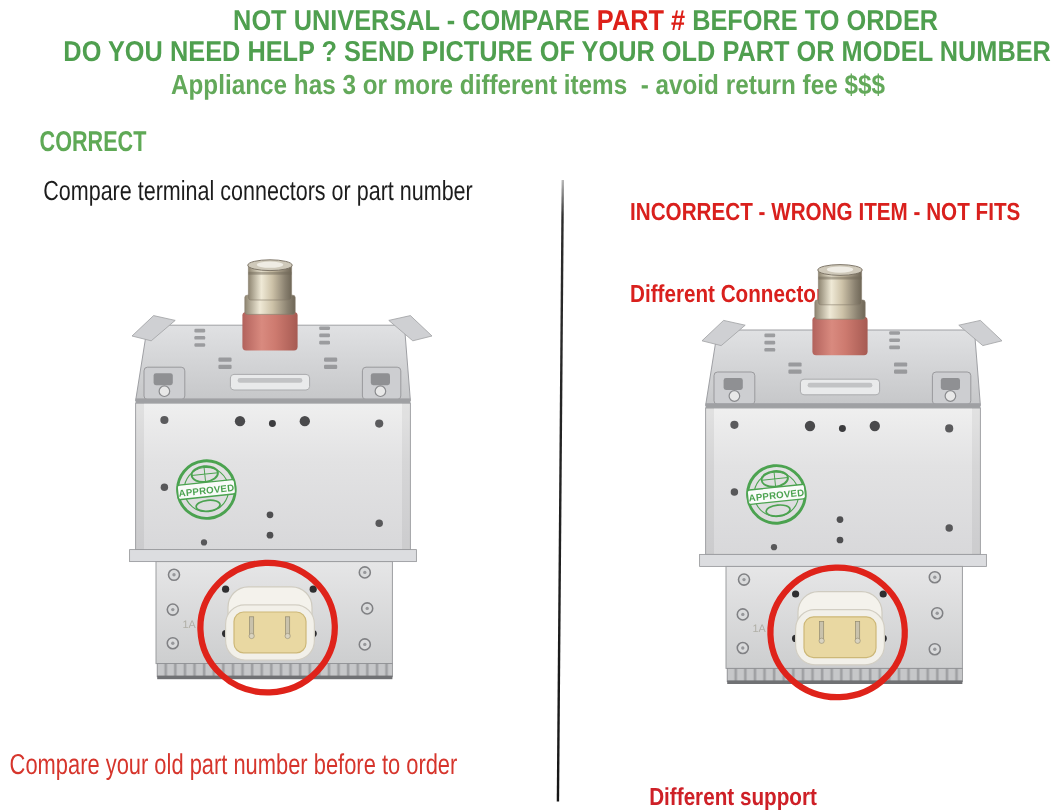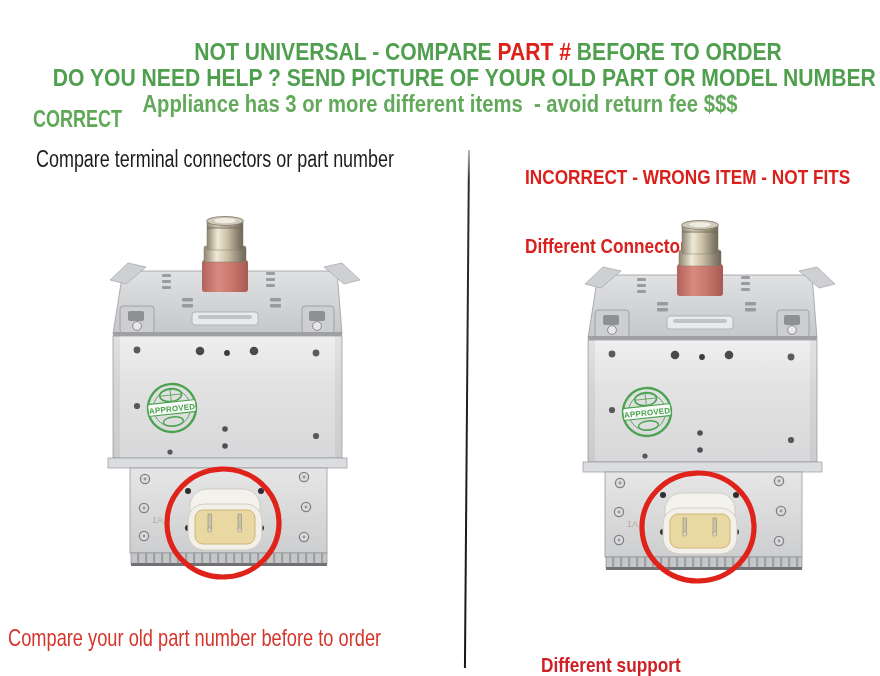--- a/index.html
+++ b/index.html
@@ -12,21 +12,21 @@
     --footer-right-red:#ce2027;
     --text-black:#1c1c1c;
     --stamp-green:#3f9e44;
     --circle-red:#df231a;
   }
   html,body{margin:0;padding:0;background:#ffffff;}
   .canvas{
     position:relative;width:880px;height:676px;background:#ffffff;overflow:hidden;
     font-family:"Liberation Sans","DejaVu Sans",sans-serif;
   }
-  .hdr{position:absolute;left:0;right:0;top:5px;text-align:center;margin-top:34px;}
+  .hdr{position:absolute;left:0;right:0;top:5px;text-align:center;}
   .hline{display:block;white-space:pre;font-weight:bold;font-size:24px;line-height:26px;
          color:var(--header-green);transform:scaleX(0.88);}
   .hline .red{color:var(--alert-red);}
   .hline.l1{transform:translateX(48px) scaleX(0.88);}
   .hline.l3{font-size:23px;color:var(--light-green);}
   .txt{position:absolute;white-space:pre;}
   .correct-title{left:33px;top:105px;font-size:24px;font-weight:bold;color:var(--correct-green);
                  transform:scaleX(0.75);transform-origin:left top;}
   .compare-note{left:36px;top:146px;font-size:23px;color:var(--text-black);
                 transform:scaleX(0.78);transform-origin:left top;}

